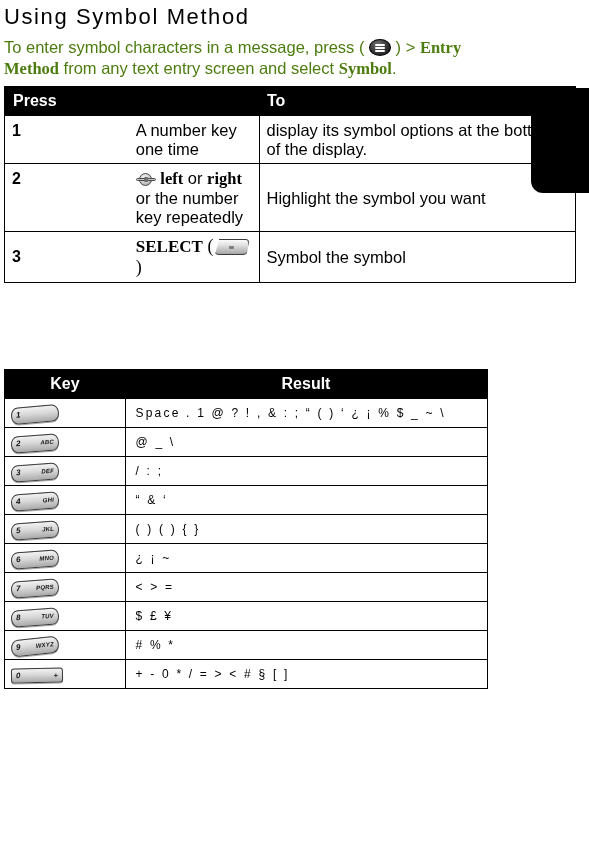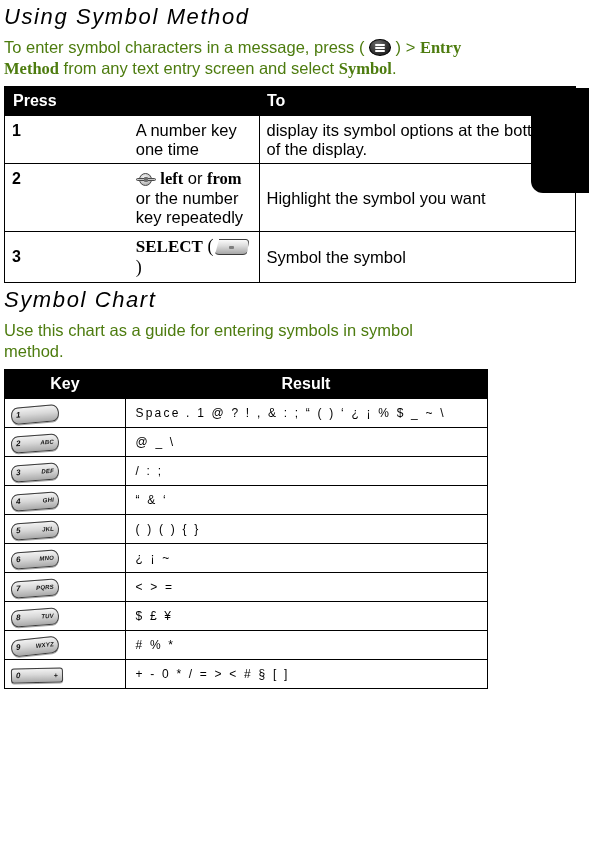--- a/index.html
+++ b/index.html
@@ -20,21 +20,20 @@
   
   .page {
     position: absolute;
     left: 0; top: 0;
     width: 500px;
     height: 851px;
   }
 
   .h-section {
     font-family: "Liberation Sans", sans-serif;
-    font-style: italic;
     font-size: 22px;
     font-weight: 400;
     letter-spacing: 1.6px;
     color: #000;
     margin: 0;
     white-space: nowrap;
   }
 
   .body-text {
     font-family: "Liberation Sans", sans-serif;
@@ -266,39 +265,35 @@
     <tbody>
       <tr class="r1">
         <td class="num">1</td>
         <td class="act">A number key one time</td>
         <td class="res">display its symbol options at the bottom of the display.</td>
       </tr>
       <tr class="r2">
         <td class="num">2</td>
         <td class="act">
           <span class="navkey"><i class="ring"></i><i class="bar"></i><i class="dotc"></i></span>
-          <span class="serif-b">left</span><span> or </span><span class="serif-b">from</span><span> or the number key repeatedly</span>
+          <span class="serif-b">left</span><span> or </span><span class="serif-b">right</span><span> or the number key repeatedly</span>
         </td>
         <td class="res">Highlight the symbol you want</td>
       </tr>
       <tr class="r3">
         <td class="num">3</td>
         <td class="act">
           <span class="serif-b" style="font-size:17px;">SELECT</span>
           <span class="paren">(</span><span class="softkey"><i class="sdot"></i></span><span class="paren">)</span>
         </td>
         <td class="res">Symbol the symbol</td>
       </tr>
     </tbody>
   </table>
 
-  <div style="position:absolute;left:4px;top:287px;width:492px;">
-    <h2 class="h-section">Symbol Chart</h2>
-    <p class="body-text" style="margin-top:7px;width:455px;">Use this chart as a guide for entering symbols in symbol method.</p>
-  </div>
 
   <table class="doc" id="symbol-table">
     <thead>
       <tr>
         <th class="c-key">Key</th>
         <th>Result</th>
       </tr>
     </thead>
     <tbody id="symbol-rows">
         <tr>

